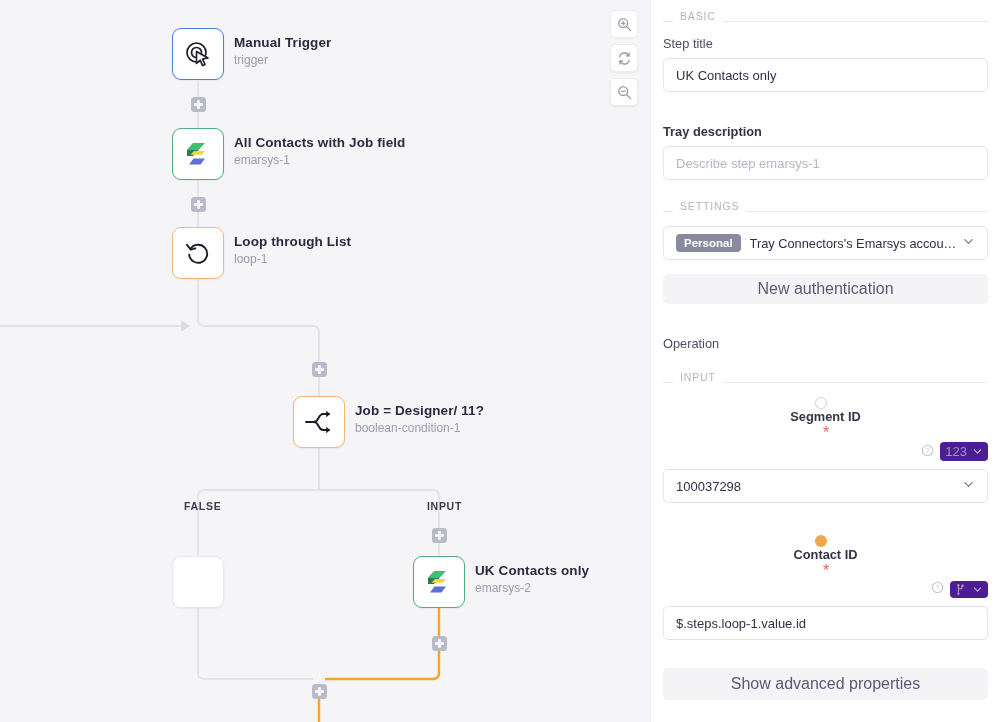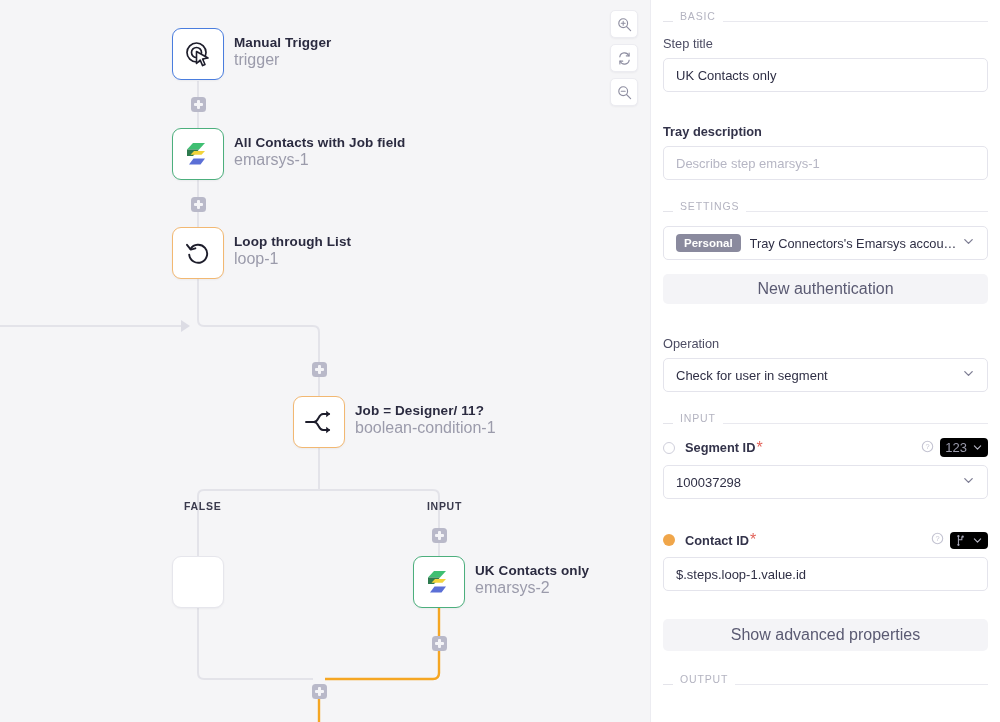--- a/index.html
+++ b/index.html
@@ -29,21 +29,21 @@
   .node-box.sel-orange { border-color: #f2b872; }
   .node-box.empty      { border-color: #e6e6ec; background:#fff; }
   .node-labels {
     position: absolute; left: 62px; top: 6px; white-space: nowrap;
   }
   .node-title {
     font-size: 13.5px; font-weight: 700; color: #2b2b40;
     letter-spacing: .1px; line-height: 17px;
   }
   .node-sub {
-    font-size: 16px; color: #9b9bab; line-height: 16px; margin-top: 1px;
+    font-size: 12px; color: #9b9bab; line-height: 16px; margin-top: 1px;
   }
 
   
   .plus {
     position: absolute; width: 15px; height: 15px; border-radius: 3.5px;
     background: #b9b9c9; display: flex; align-items: center; justify-content: center;
   }
   .plus::before, .plus::after {
     content: ""; position: absolute; background: #f4f4f7; border-radius: 1px;
   }
@@ -105,32 +105,32 @@
   .pill {
     background: #8a8a9e; color: #fff; font-size: 11.5px; font-weight: 700;
     border-radius: 4px; padding: 3px 8px; margin-right: 9px; flex: none;
   }
   .auth-name {
     font-size: 12.8px; color: #2f2f45; overflow: hidden;
     text-overflow: ellipsis; white-space: nowrap;
   }
 
   .input-row {
-    display: flex; align-items: center; margin-bottom: 8px;
+    display: flex; align-items: center; margin-bottom: 8px; flex-direction: column;
   }
   .dot {
     width: 12px; height: 12px; border-radius: 50%; margin-right: 10px; flex: none;
   }
   .dot.hollow { border: 1.6px solid #cfcfdb; background: transparent; }
   .dot.filled { background: #f0a64a; }
   .in-label { font-size: 12.8px; font-weight: 700; color: #33334a; }
   .req { color: #e2635a; margin-left: 1px; }
   .row-right { margin-left: auto; display: flex; align-items: center; gap: 6px; }
   .type-chip {
-    display: flex; align-items: center; gap: 5px; background: #000000;
+    display: flex; align-items: center; gap: 5px; background: #4c1d95;
     border-radius: 4px; padding: 2px 5px; color: #9a9aab; font-size: 13px;
   }
   .mb16 { margin-bottom: 32px; }
   .mb14 { margin-bottom: 14px; }
   .mb20 { margin-bottom: 20px; }
   .mt22 { margin-top: 22px; }
   .mt28 { margin-top: 28px; }
 </style>
 </head>
 <body>
@@ -315,28 +315,20 @@
               <path d="M3 5 L7 9 L11 5" fill="none" stroke="#7d7d93" stroke-width="1.4" stroke-linecap="round" stroke-linejoin="round"></path>
             </svg>
         </span>
       </div>
     </div>
 
     <button class="btn-flat mb16">New authentication</button>
 
     <div class="mb20">
       <div class="field-label">Operation</div>
-      <div class="input">
-        <span>Check for user in segment</span>
-        <span class="chev">
-          <svg width="13" height="13" viewBox="0 0 14 14">
-              <path d="M3 5 L7 9 L11 5" fill="none" stroke="#7d7d93" stroke-width="1.4" stroke-linecap="round" stroke-linejoin="round"></path>
-            </svg>
-        </span>
-      </div>
     </div>
 
     <div class="section-head">
       <span class="dash"></span>
       <span class="txt">INPUT</span>
       <span class="rule"></span>
     </div>
 
     <div class="input-row">
       <span class="dot hollow"></span>

